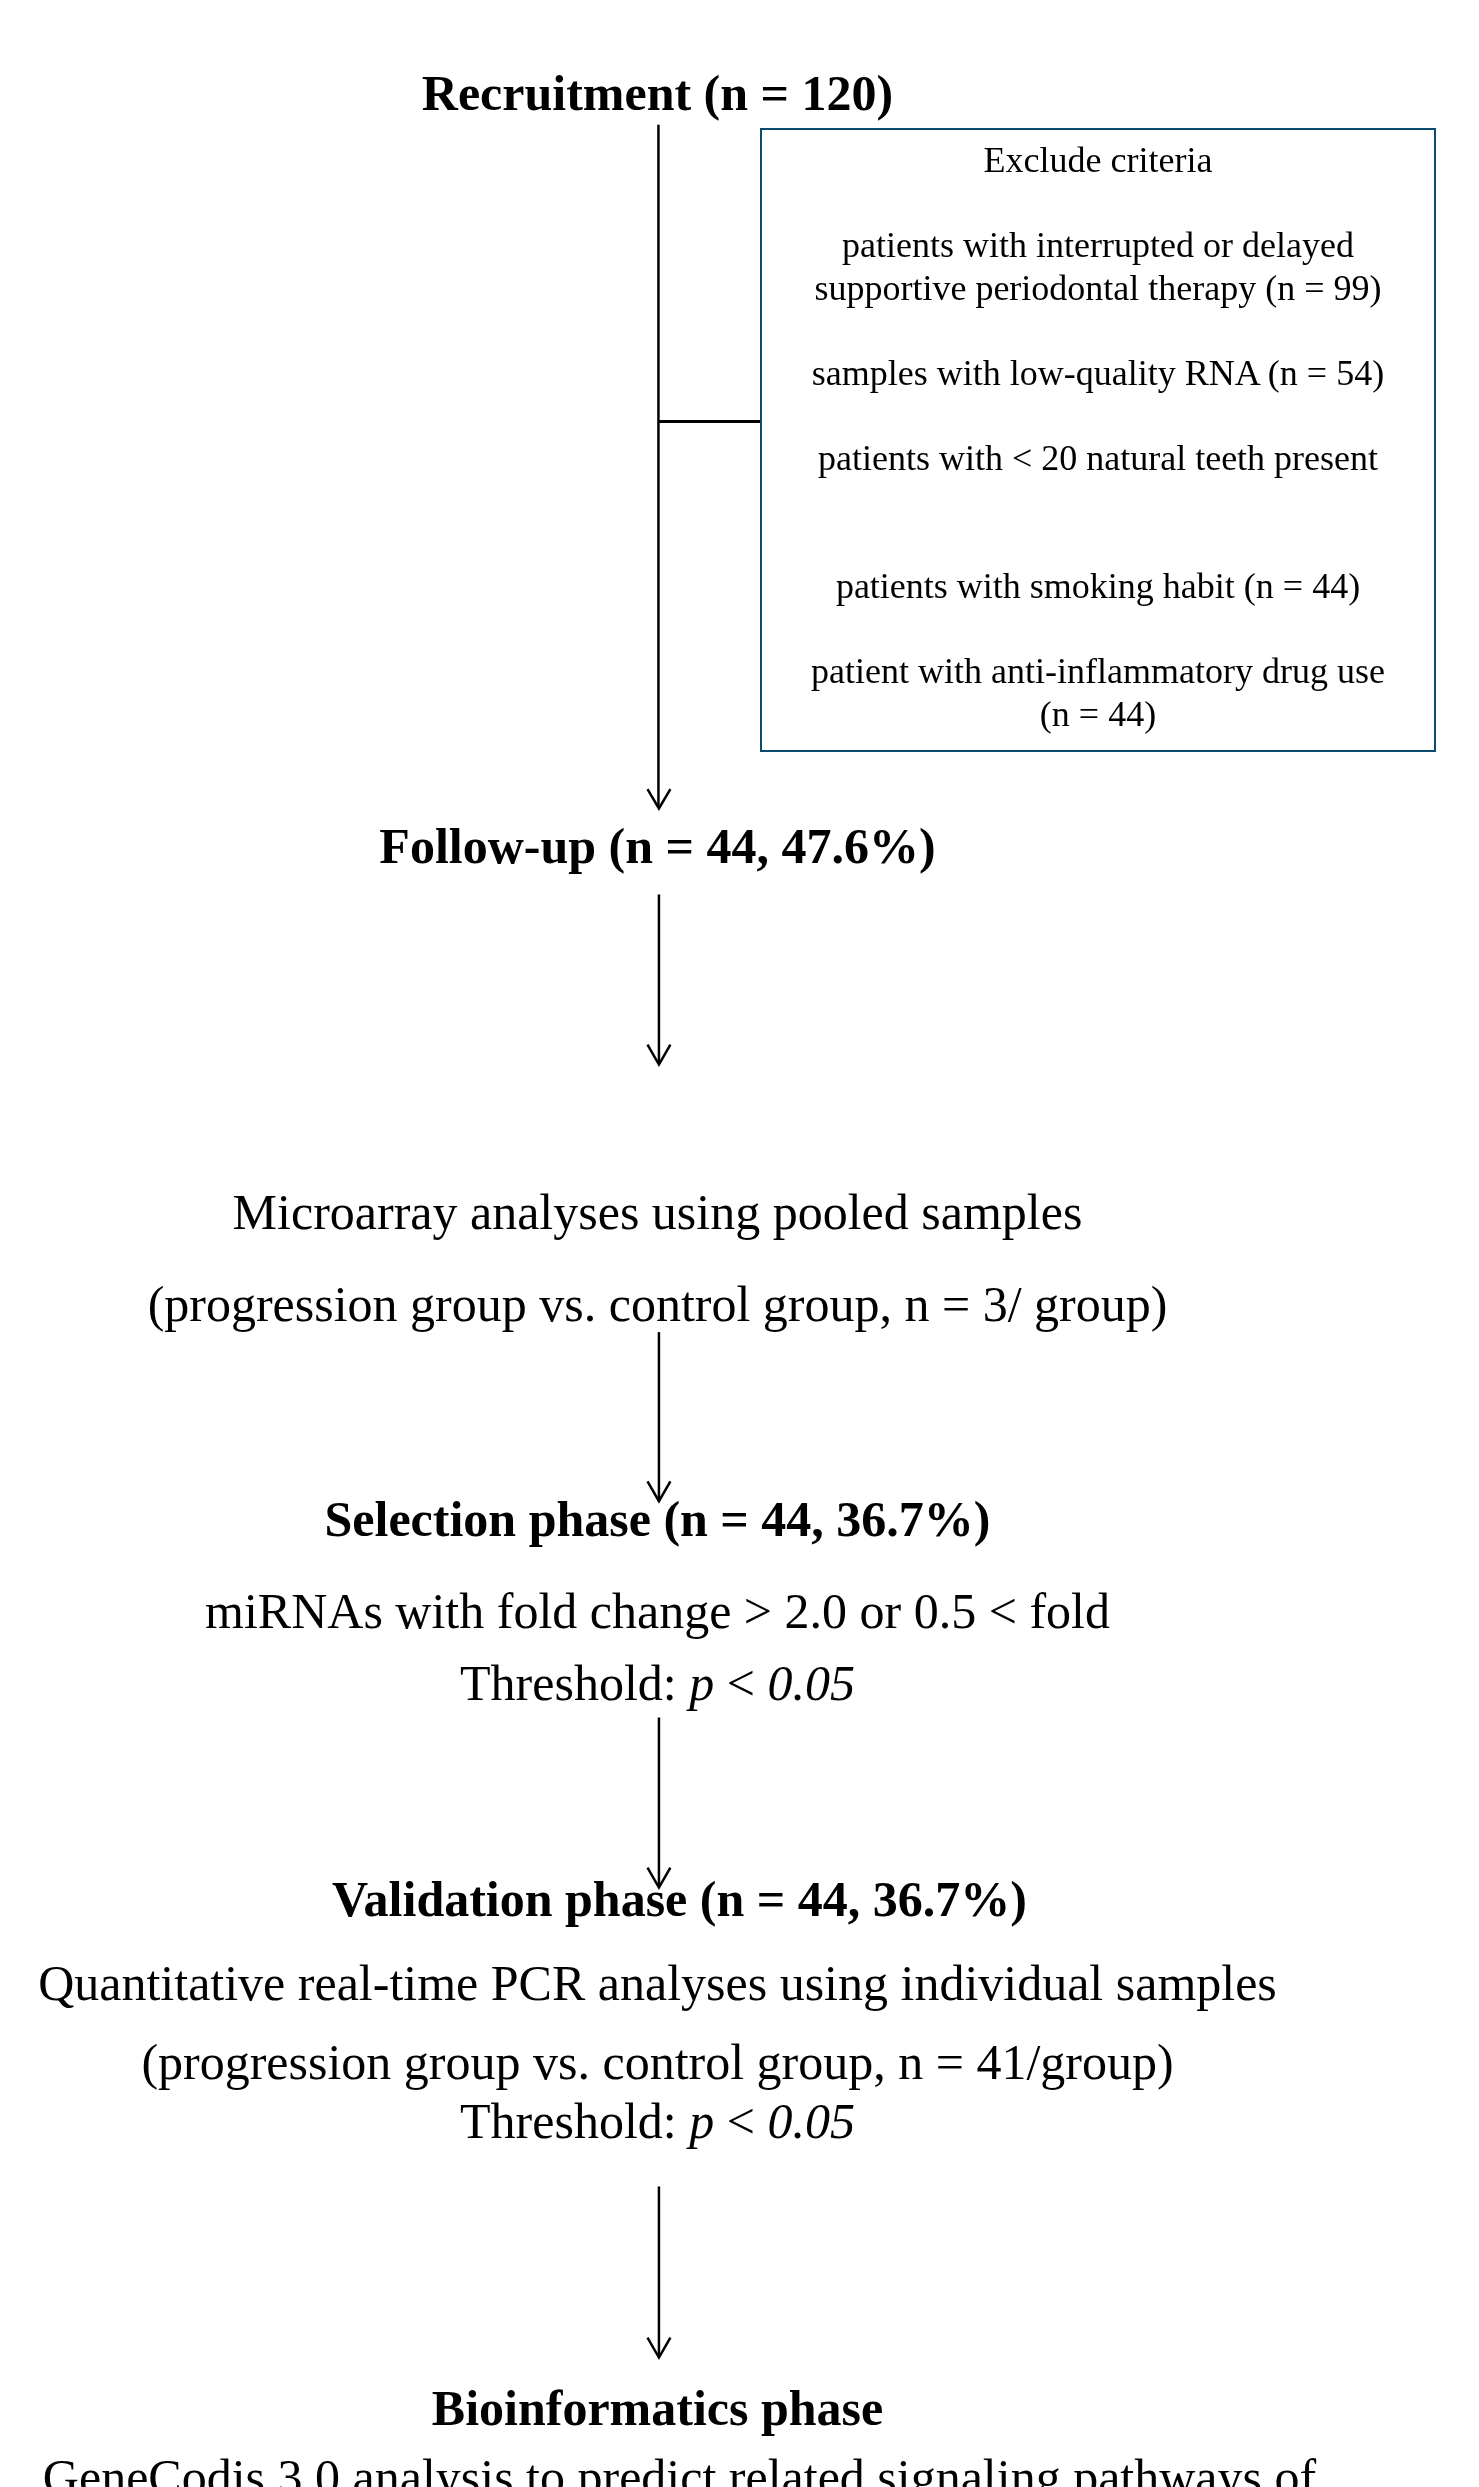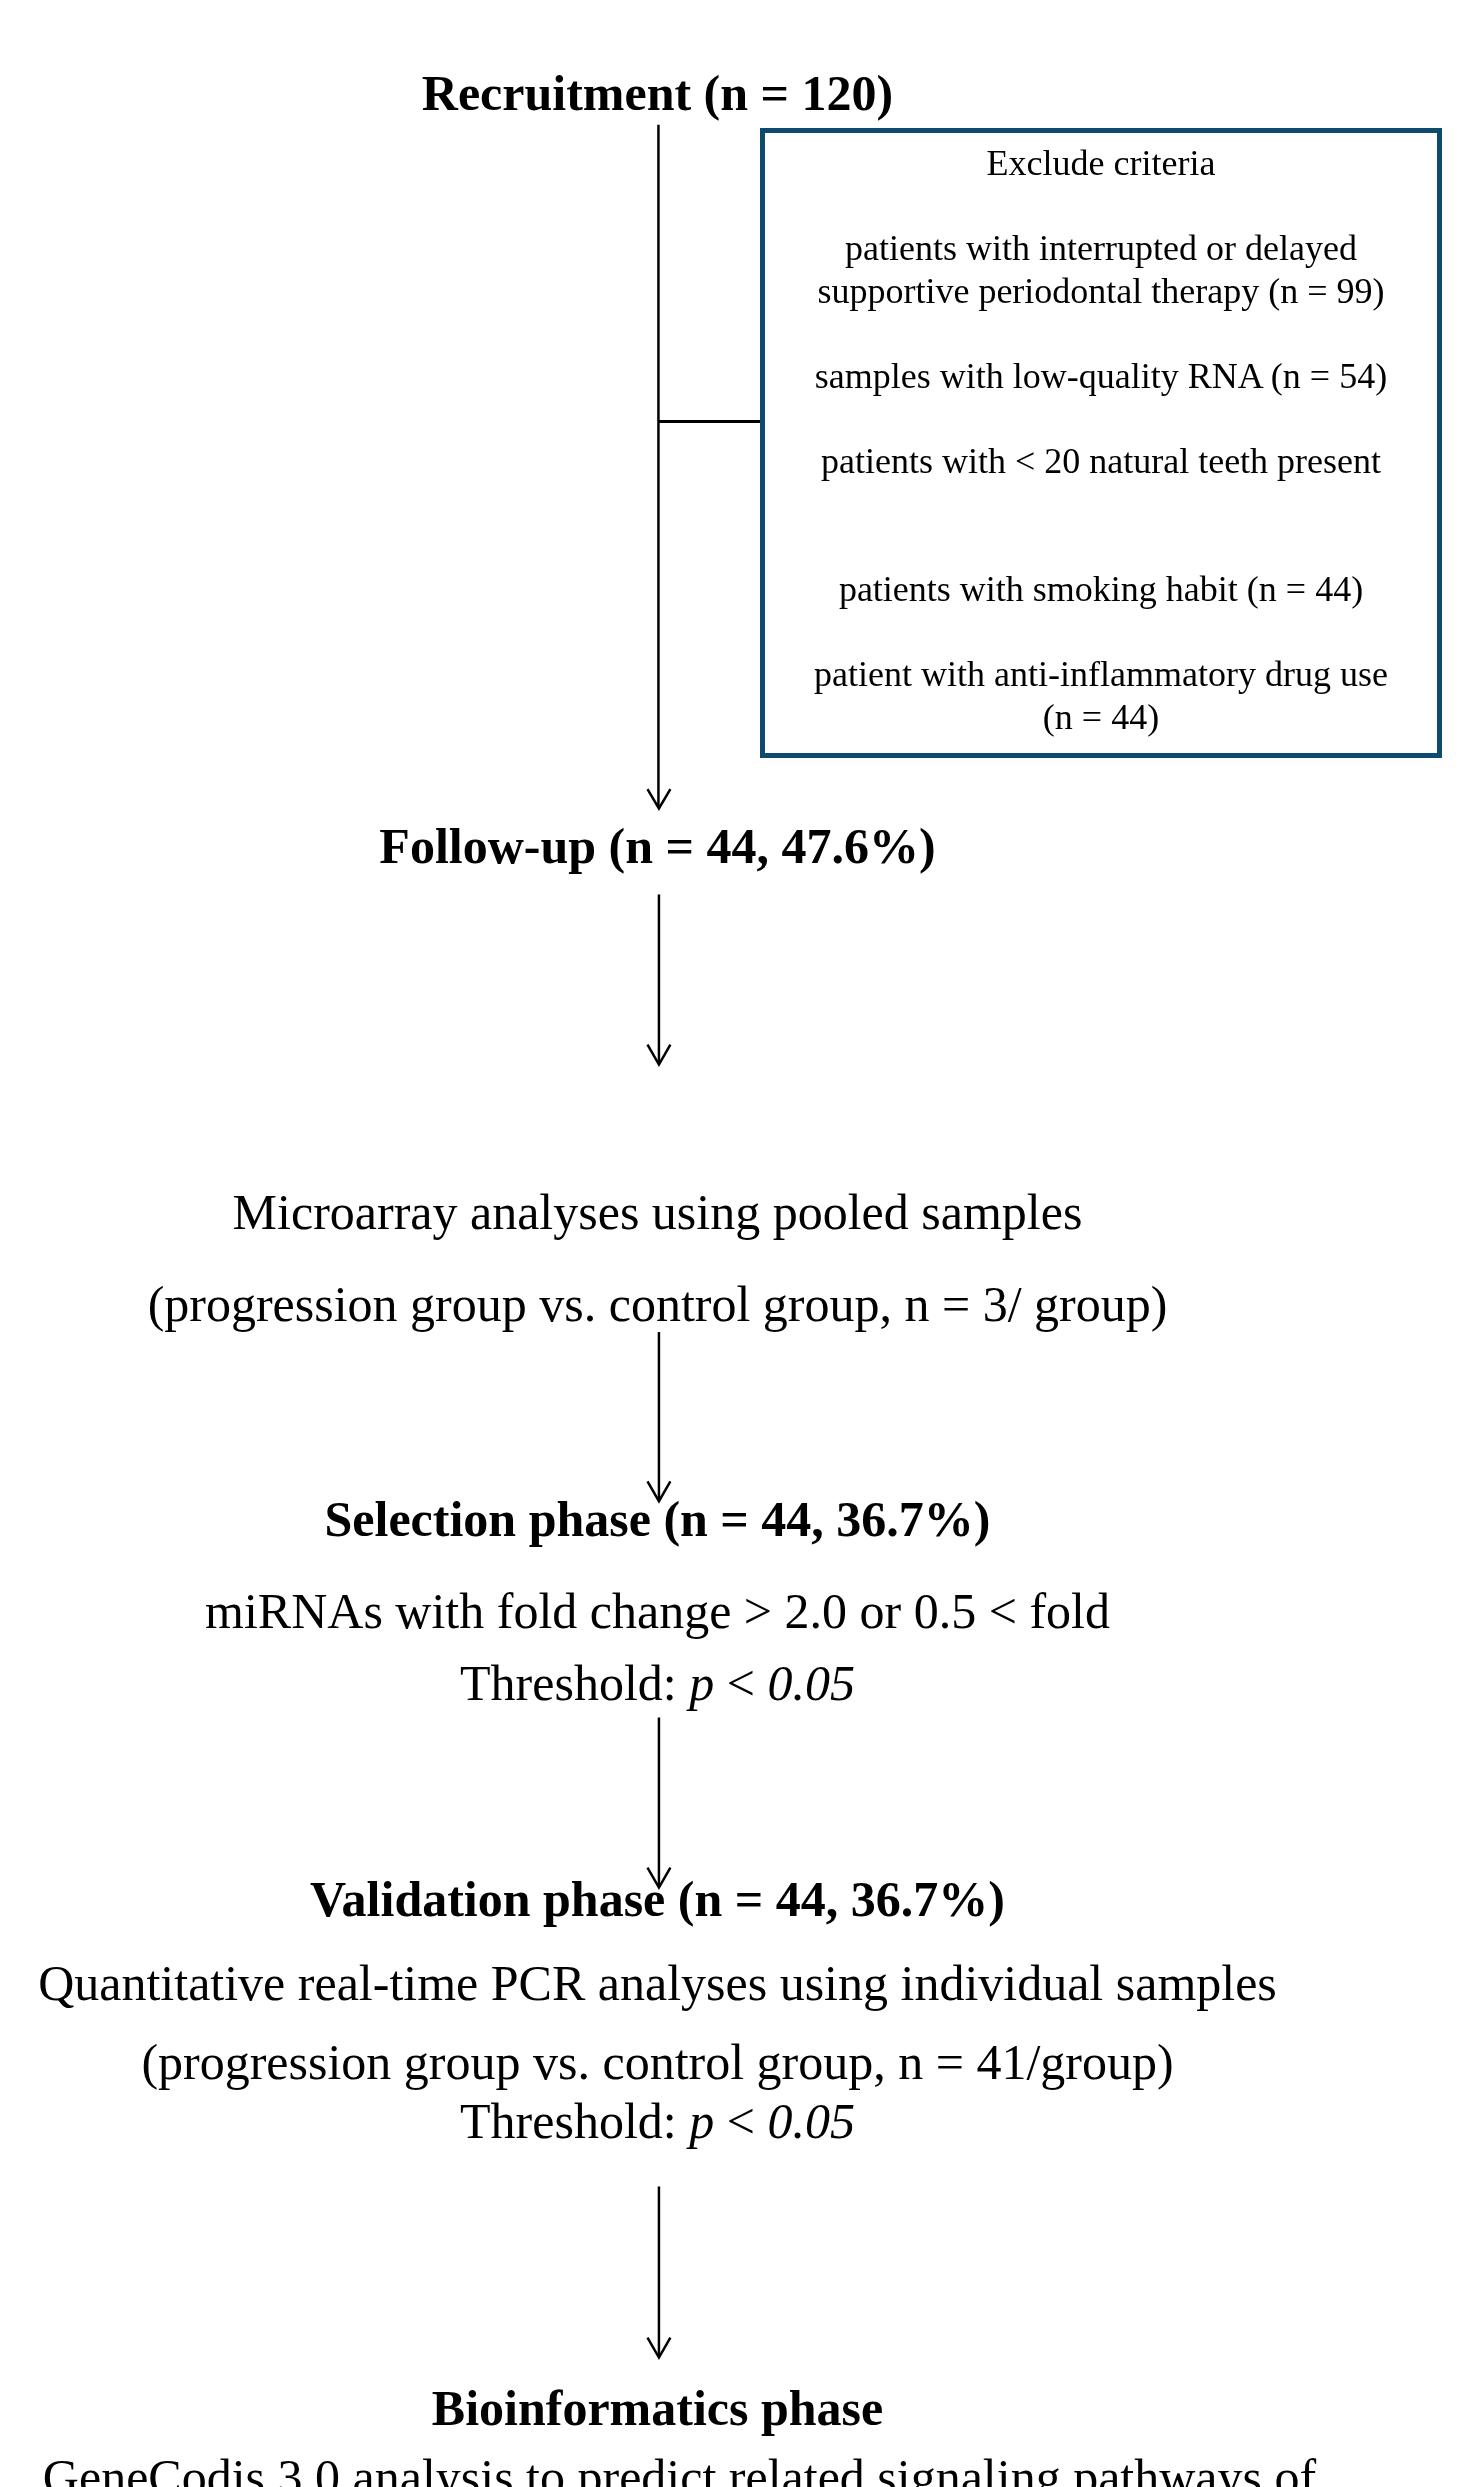--- a/index.html
+++ b/index.html
@@ -3,21 +3,21 @@
 <meta charset="utf-8">
 <style>
   html, body { margin: 0; padding: 0; background: #ffffff; }
   body { width: 1479px; height: 2607px; position: relative; overflow: hidden; font-family: "Liberation Serif", "DejaVu Serif", serif; color: #000000; }
   .canvas { position: absolute; left: 0; top: 0; width: 1479px; height: 2607px; }
   .connectors { position: absolute; left: 0; top: 0; width: 1479px; height: 2607px; pointer-events: none; }
   .line { position: absolute; left: 0; width: 1315px; text-align: center; white-space: nowrap; font-size: 50px; line-height: 50px; height: 50px; }
   .line.bold { font-weight: bold; }
   .line.wide { width: 1359px; }
   .it { font-style: italic; }
-  .exclude-box { position: absolute; left: 760px; top: 128px; width: 672px; height: 620px; border: 5px solid #0c4a6e; background: #ffffff; }
+  .exclude-box { position: absolute; left: 760px; top: 128px; width: 672px; height: 620px; border: 2px solid #0c4a6e; background: #ffffff; }
   .box-line { position: absolute; left: 0; width: 672px; text-align: center; white-space: nowrap; font-size: 36px; line-height: 36px; height: 36px; }
 </style>
 </head>
 <body>
 
 <div class="canvas">
 
   <svg class="connectors" viewBox="0 0 2974 5241" xmlns="http://www.w3.org/2000/svg">
     <g stroke="#000000" fill="none" stroke-linecap="butt" stroke-linejoin="miter">
 
@@ -56,21 +56,21 @@
 
   <div class="line" style="top:1187px;">Microarray analyses using pooled samples</div>
   <div class="line" style="top:1279px;">(progression group vs. control group, n = 3/ group)</div>
 
   <div class="line bold" style="top:1494px;text-align:center;">Selection phase (n = 44, 36.7%)</div>
   <div class="line" style="top:1586px;">miRNAs with fold change &gt; 2.0 or 0.5 &lt; fold</div>
   <div class="line" style="top:1658px;">
     <span>Threshold: </span><span class="it">p</span><span> &lt; </span><span class="it">0.05</span>
   </div>
 
-  <div class="line bold" style="top:1874px;">Validation phase (n = 44, 36.7%)</div>
+  <div class="line bold" style="top:1874px;margin-left:22px;">Validation phase (n = 44, 36.7%)</div>
   <div class="line" style="top:1958px;">Quantitative real-time PCR analyses using individual samples</div>
   <div class="line" style="top:2037px;">(progression group vs. control group, n = 41/group)</div>
   <div class="line" style="top:2096px;">
     <span>Threshold: </span><span class="it">p</span><span> &lt; </span><span class="it">0.05</span>
   </div>
 
   <div class="line bold" style="top:2383px;">Bioinformatics phase</div>
   <div class="line wide" style="top:2452px;">GeneCodis 3.0 analysis to predict related signaling pathways of</div>
 
 </div>

